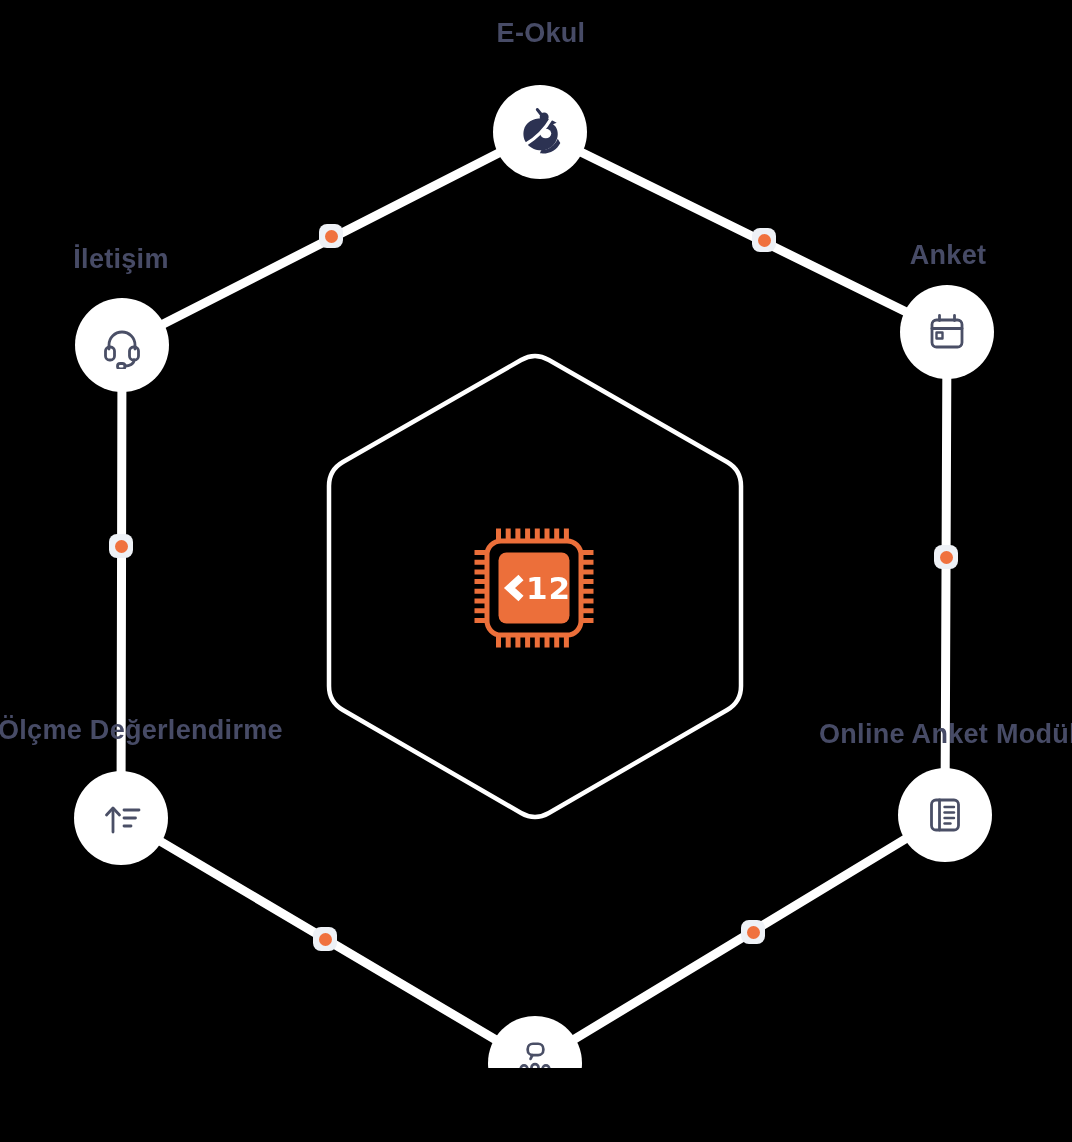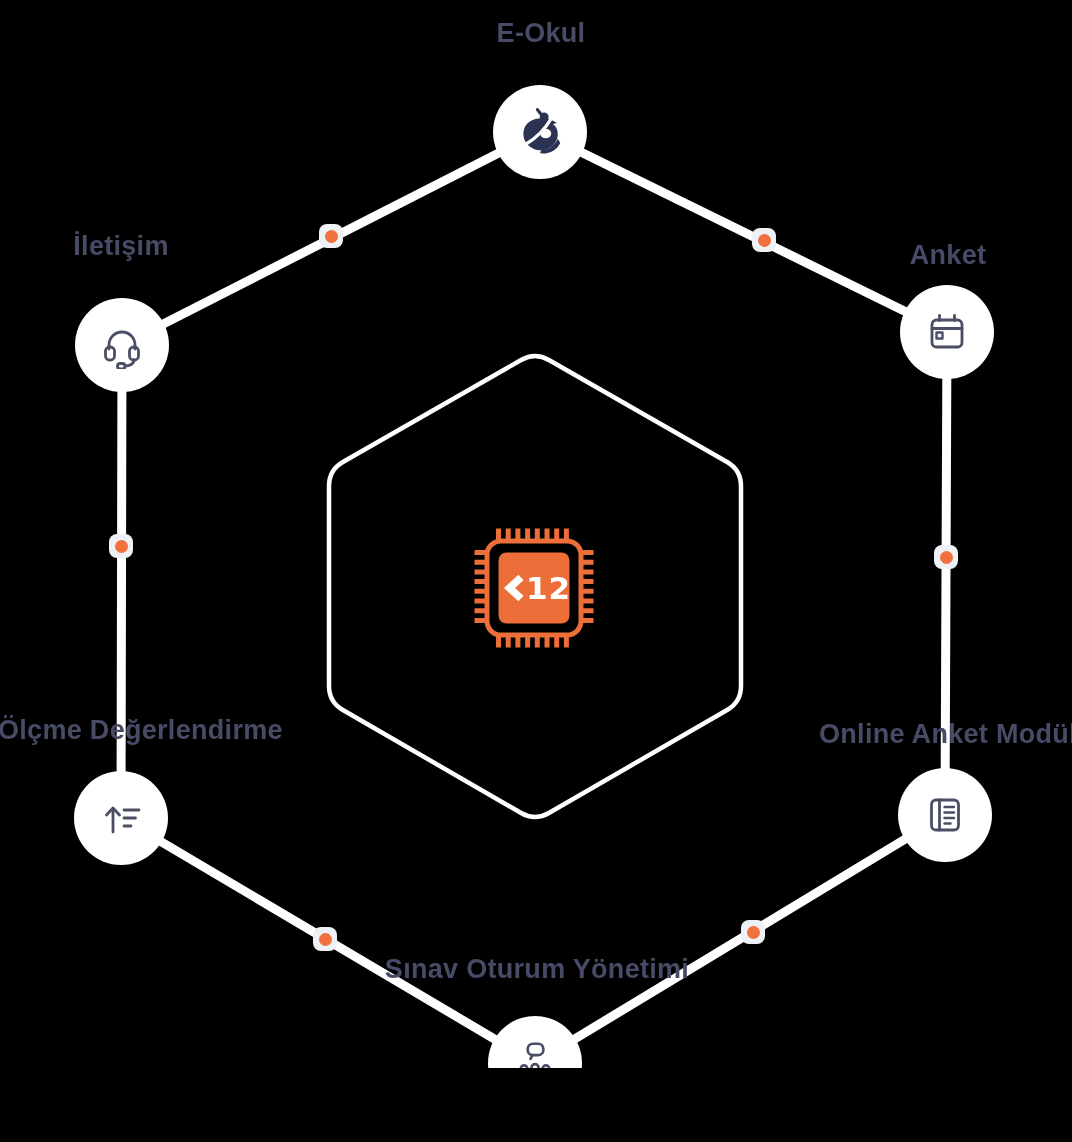--- a/index.html
+++ b/index.html
@@ -27,21 +27,21 @@
   .dot::after{content:"";display:block;width:13px;height:13px;border-radius:50%;background:#f0713e;}
   
   #node-eokul{left:540px;top:132px;}
   #node-iletisim{left:122px;top:345px;}
   #node-ajanda{left:947px;top:332px;}
   #node-olcme{left:121px;top:818px;}
   #node-anket{left:945px;top:815px;}
   #node-sinav{left:535px;top:1063px;}
   
   #label-eokul{left:541px;top:18px;}
-  #label-iletisim{left:121px;top:231px;}
+  #label-iletisim{left:121px;top:244px;}
   #label-ajanda{left:948px;top:240px;}
   #label-olcme{left:-2px;top:715px;}
   #label-anket{left:819px;top:719px;}
   #label-sinav{left:537px;top:954px;}
   
   #dot-tl{left:319px;top:224px;}
   #dot-tr{left:752px;top:228px;}
   #dot-l{left:109px;top:534px;}
   #dot-r{left:934px;top:545px;}
   #dot-bl{left:313px;top:927px;}
@@ -150,21 +150,20 @@
         <path d="M29 41 a5.5 5.5 0 0 1 11 0"></path>
       </svg>
     </div>
   </div>
 
   <div class="label centered" id="label-eokul">E-Okul</div>
   <div class="label centered" id="label-iletisim">İletişim</div>
   <div class="label centered" id="label-ajanda">Anket</div>
   <div class="label" id="label-olcme">Ölçme Değerlendirme</div>
   <div class="label" id="label-anket">Online Anket Modülü</div>
-  <div class="label centered" id="label-sinav">Sınav Oturum Yönetimi</div>
 
   <div class="dot" id="dot-tl"></div>
   <div class="dot" id="dot-tr"></div>
   <div class="dot" id="dot-l"></div>
   <div class="dot" id="dot-r"></div>
   <div class="dot" id="dot-bl"></div>
   <div class="dot" id="dot-br"></div>
 
   <svg id="chip" width="120" height="120" viewBox="0 0 120 120">
     <g stroke="#ec6f3a" stroke-width="13" stroke-dasharray="5 4.7">

